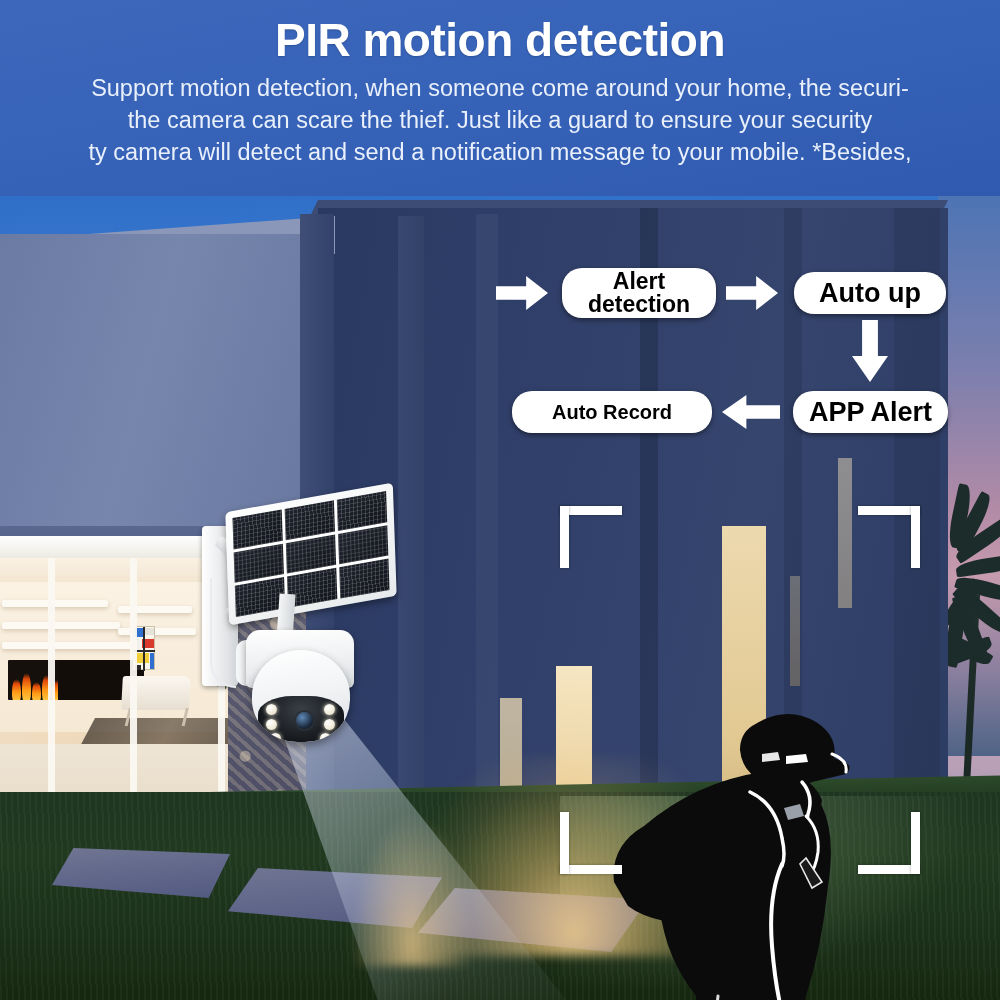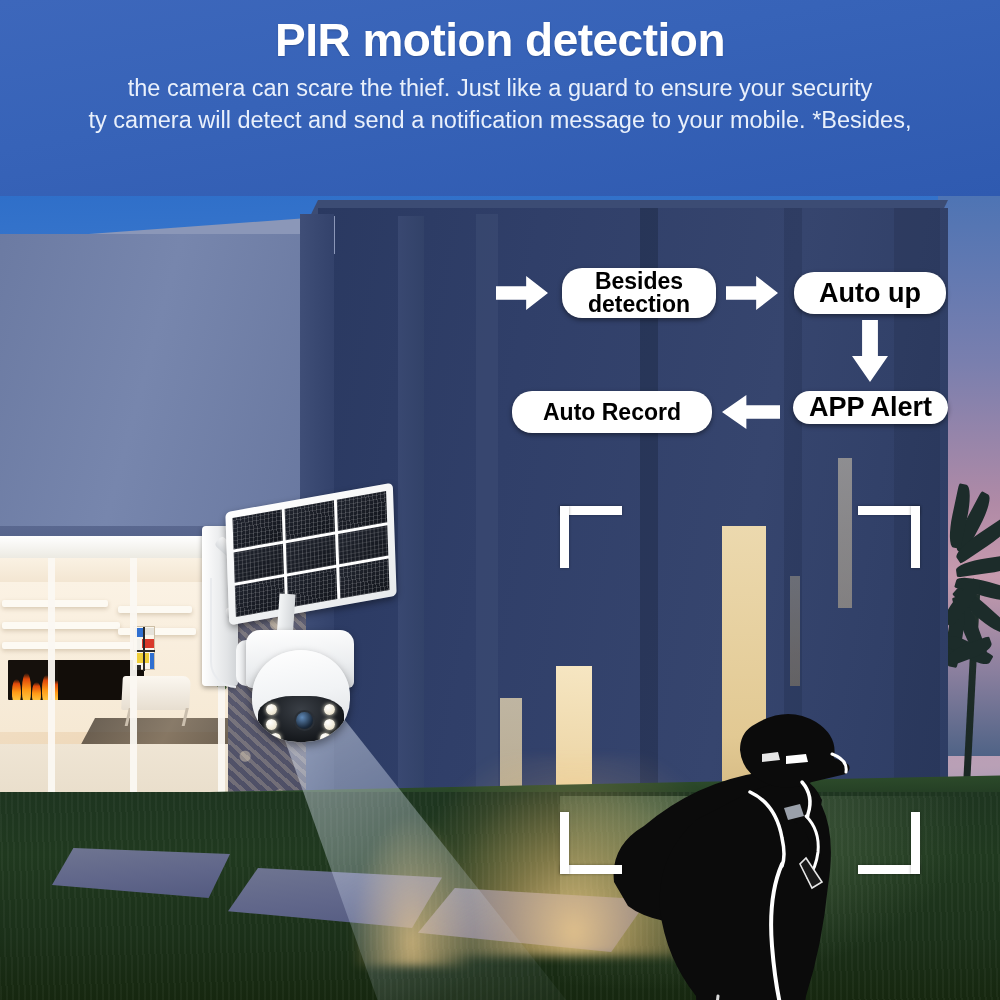--- a/index.html
+++ b/index.html
@@ -521,44 +521,45 @@
     </div>
 
   </div>
 
   <div class="flow" style="left:0; top:0; width:1000px; height:1000px;">
 
 
     <div class="arrow-r" style="left:496px; top:276px;"></div>
 
     <div class="pill" style="left:562px; top:268px; width:154px; height:50px; flex-direction:column; font-size:23px; line-height:1.02;">
-      <span>Besides</span>
+      <span>Alert</span>
       <span>detection</span>
     </div>
 
     <div class="arrow-r" style="left:726px; top:276px;"></div>
 
     <div class="pill" style="left:794px; top:272px; width:152px; height:42px; font-size:27px;">
       <span>Auto up</span>
     </div>
 
     <div class="arrow-d" style="left:852px; top:320px;"></div>
 
-    <div class="pill" style="left:793px; top:391px; width:155px; height:33px; font-size:27px;">
+    <div class="pill" style="left:793px; top:391px; width:155px; height:42px; font-size:27px;">
       <span>APP Alert</span>
     </div>
 
     <div class="arrow-l" style="left:722px; top:395px;"></div>
 
-    <div class="pill" style="left:512px; top:391px; width:200px; height:42px; font-size:23px;">
+    <div class="pill" style="left:512px; top:391px; width:200px; height:42px; font-size:20px;">
       <span>Auto Record</span>
     </div>
   </div>
 
   <div class="header">
     <div class="title">PIR motion detection</div>
     <div class="subtitle">
+      <span>Support motion detection, when someone come around your home, the securi-</span>
       <span>the camera can scare the thief. Just like a guard to ensure your security</span>
       <span>ty camera will detect and send a notification message to your mobile. *Besides,</span>
     </div>
   </div>
 
 </div>
 
 </body></html>

